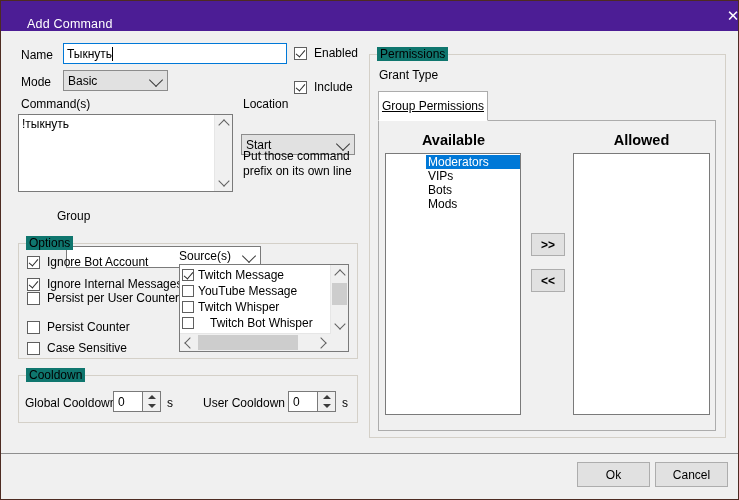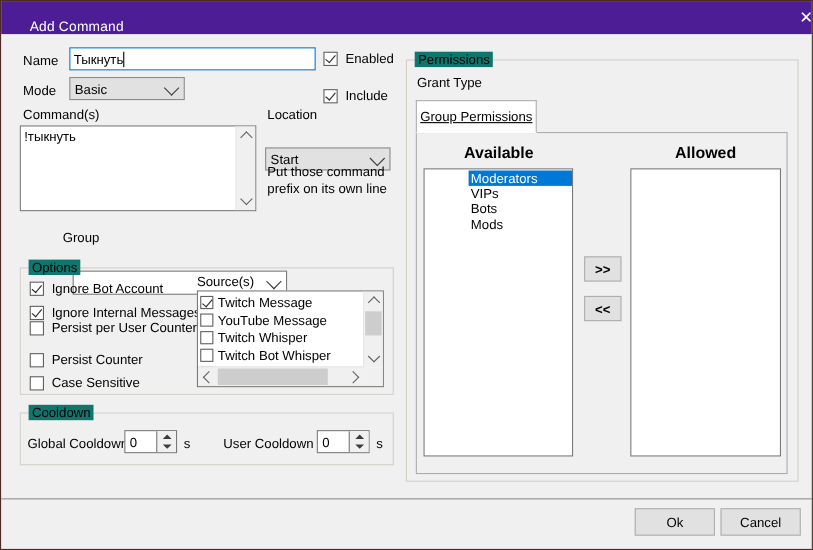--- a/index.html
+++ b/index.html
@@ -447,21 +447,21 @@
       <div class="cbrow" style="height:16px;">
         <span class="cbox" style="width:12px;height:12px;"></span>
         <span class="cblabel" style="margin-left:4px;">YouTube Message</span>
       </div>
       <div class="cbrow" style="height:16px;">
         <span class="cbox" style="width:12px;height:12px;"></span>
         <span class="cblabel" style="margin-left:4px;">Twitch Whisper</span>
       </div>
       <div class="cbrow" style="height:16px;">
         <span class="cbox" style="width:12px;height:12px;"></span>
-        <span class="cblabel" style="margin-left:4px;">Twitch Bot Whisper</span>
+        <span class="cblabel" style="margin-left:16px;">Twitch Bot Whisper</span>
       </div>
       <div class="cbrow" style="height:16px; overflow:hidden;">
         <span class="cbox" style="width:12px;height:12px;"></span>
         <span class="cblabel" style="margin-left:4px;">Twitch Subscription Message</span>
       </div>
     </div>
 
     <div class="vscroll" style="bottom:17px;">
       <div class="arrow up">
           <span class="chev-s chev-up"></span>

